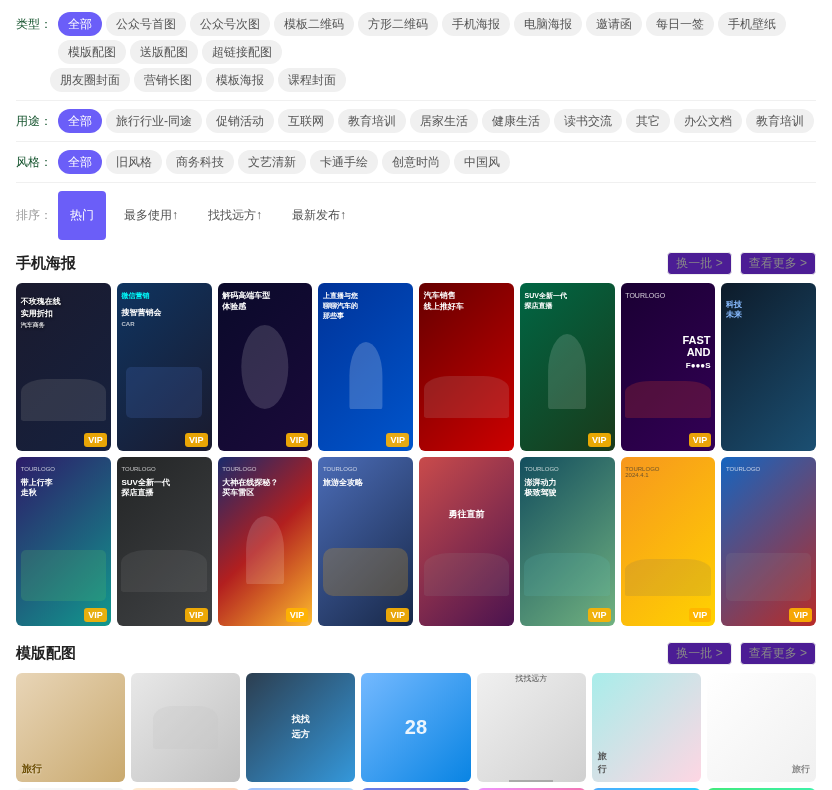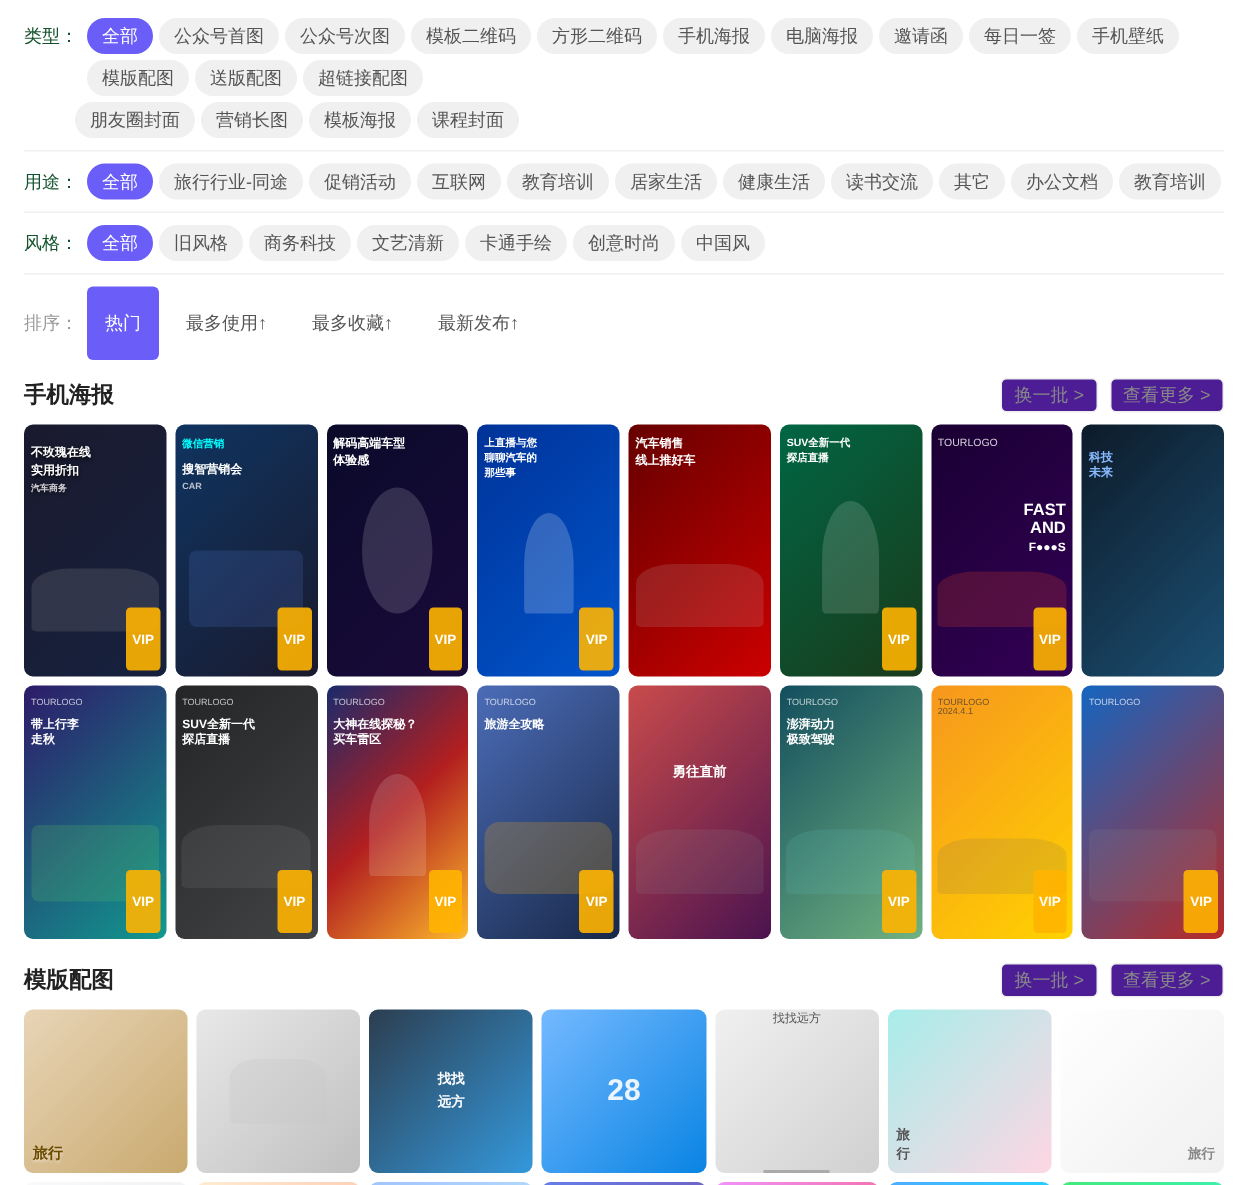--- a/index.html
+++ b/index.html
@@ -119,21 +119,21 @@
       cursor: pointer;
       background: #ddd;
     }
     .card-item .vip-badge {
       position: absolute;
       bottom: 4px;
       right: 4px;
       background: rgba(255,180,0,0.9);
       color: #fff;
       font-size: 9px;
-      padding: 16px 4px;
+      padding: 2px 4px;
       border-radius: 3px;
       font-weight: bold;
       margin-top: 10px;
     }
     
     .poster-card {
       aspect-ratio: 9/16;
     }
     
     .layout-card {
@@ -251,21 +251,21 @@
       <span class="filter-tag">中国风</span>
     </div>
   </div>
 
   <hr class="divider">
 
   <div class="sort-row">
     <span class="sort-label">排序：</span>
     <span class="sort-tag active">热门</span>
     <span class="sort-tag">最多使用↑</span>
-    <span class="sort-tag">最多收藏↑</span>
+    <span class="sort-tag">找找远方↑</span>
     <span class="sort-tag">最新发布↑</span>
   </div>
 
   <div class="section">
     <div class="section-header">
       <span class="section-title">手机海报</span>
       <div class="section-actions">
         <span class="section-action">换一批 &gt;</span>
         <span class="section-action">查看更多 &gt;</span>
       </div>

